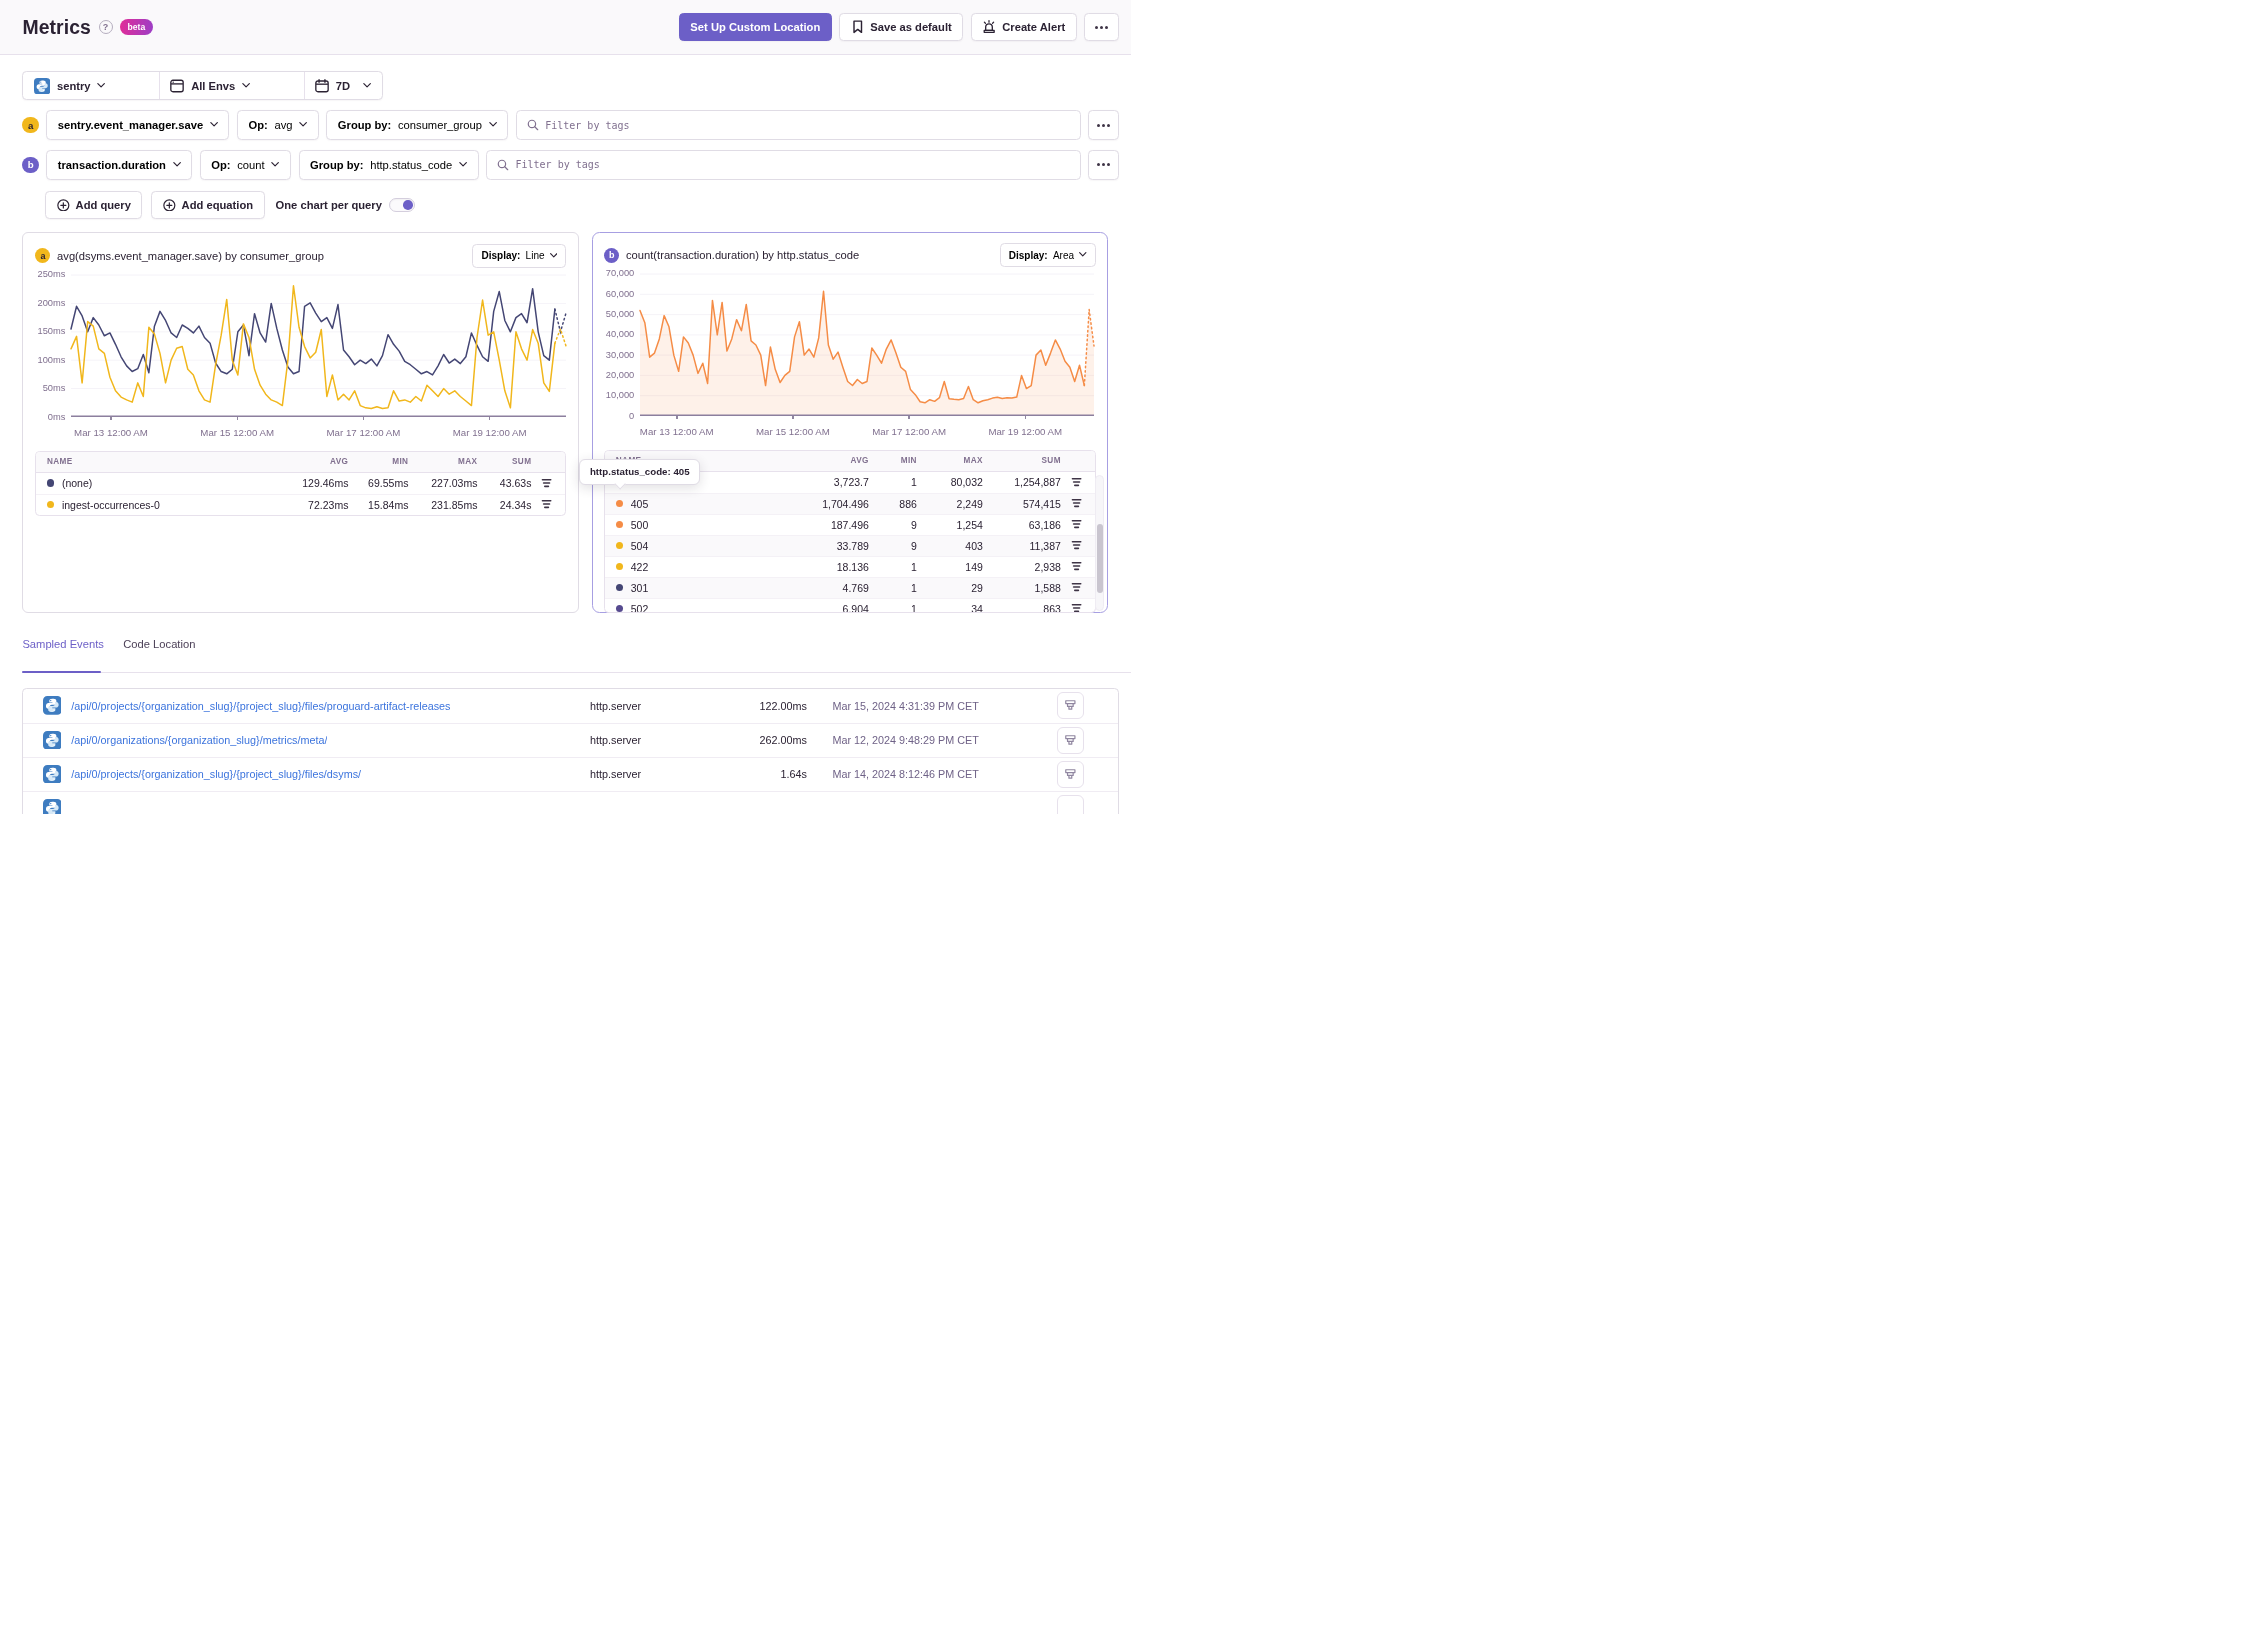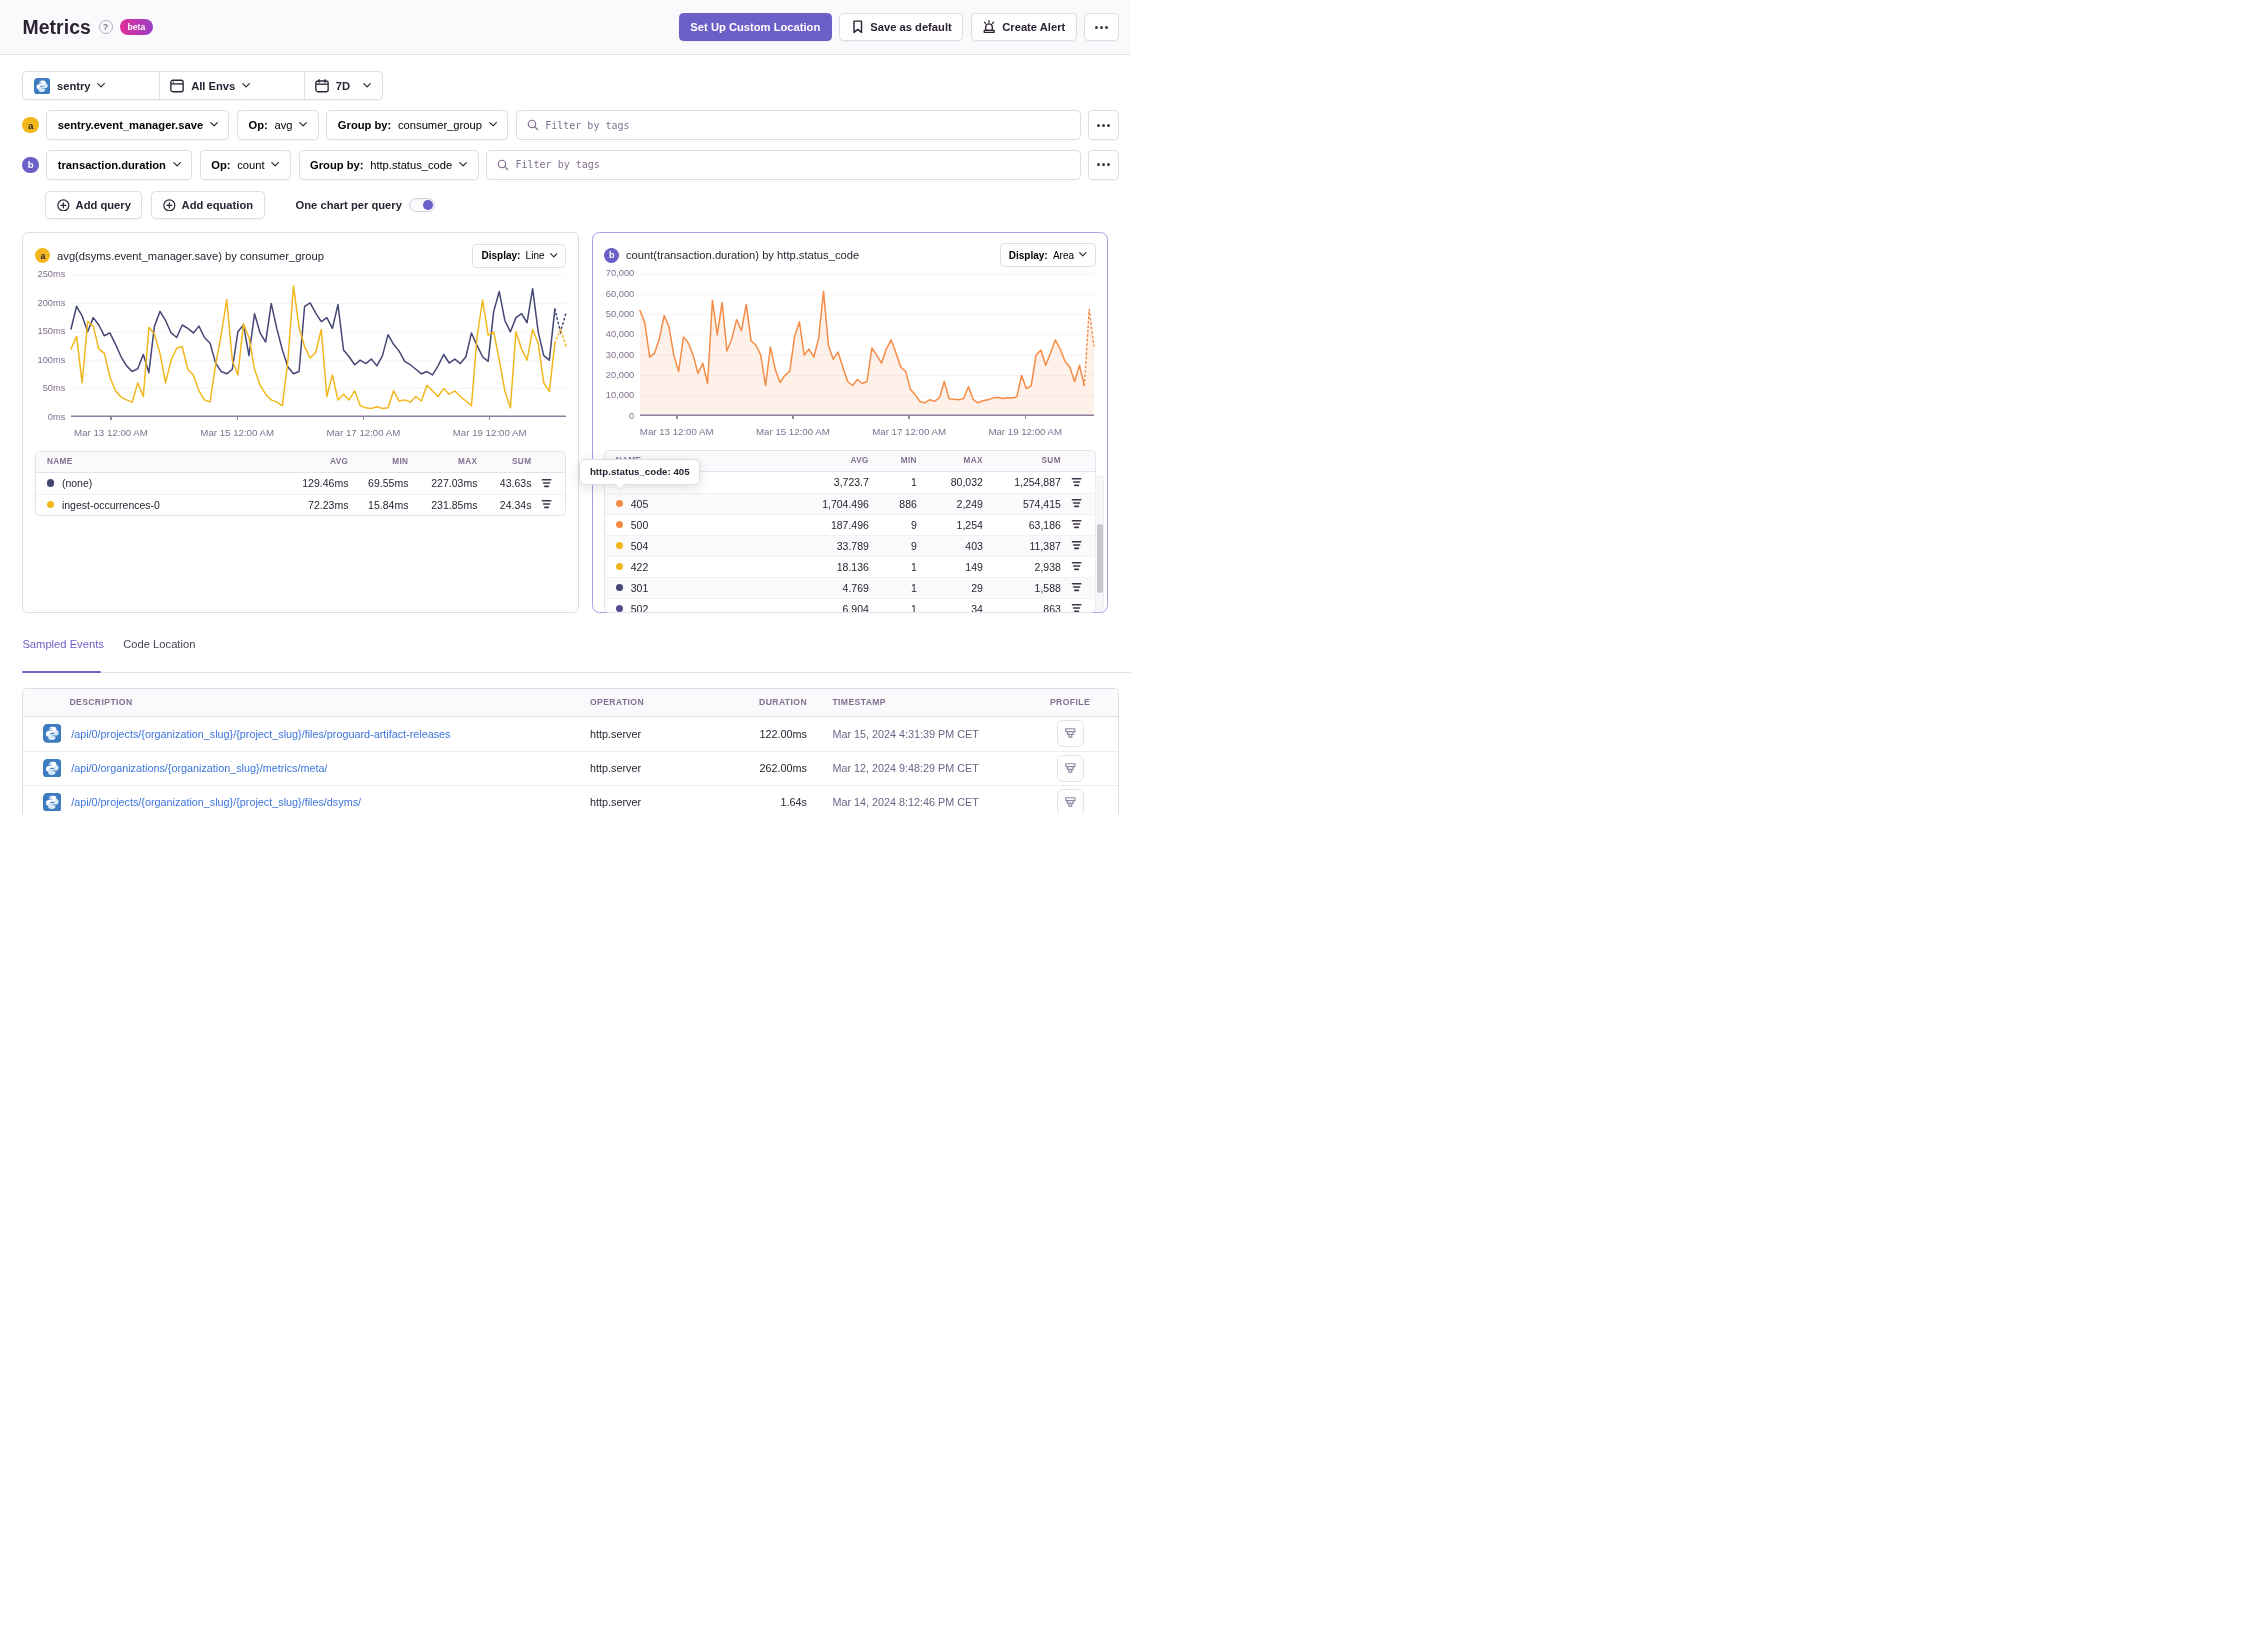--- a/index.html
+++ b/index.html
@@ -48,21 +48,21 @@
     border:0.7px solid #E0DCE5; border-radius:4.5px; background:#fff; }
   .filter-input input { border:none; outline:none; flex:1; font-family:"DejaVu Sans Mono", monospace;
     font-size:10px; color:#2B2233; background:transparent; }
   .filter-input input::placeholder { color:#80708F; }
   .more-sq { width:31px; height:30px; display:flex; align-items:center; justify-content:center;
     border:0.7px solid #E0DCE5; border-radius:4.5px; background:#fff; cursor:pointer;
     box-shadow:0 0.7px 1.5px rgba(43,34,51,.04); flex:0 0 auto; }
 
   
   .actions-row { display:flex; align-items:center; gap:9px; margin-top:11.2px; padding-left:23px; }
-  .toggle-wrap { display:flex; align-items:center; gap:7.5px; margin-left:22px; }
+  .toggle-wrap { display:flex; align-items:center; gap:7.5px; margin-left:2px; }
   .toggle-label { font-size:11.2px; font-weight:700; }
   .toggle { width:26px; height:14px; border-radius:7.5px; background:#FBFAFC; border:0.7px solid #D4CEDD;
     position:relative; cursor:pointer; box-shadow:inset 0 0.7px 1.5px rgba(43,34,51,.06); }
   .toggle .knob { position:absolute; right:1.5px; top:1.5px; width:9.7px; height:9.7px; border-radius:50%; background:#6C5FC7; }
 
   
   .panels { display:grid; grid-template-columns:557px 516px; gap:12.7px; margin-top:12.7px; align-items:start; }
   .panel { border:0.7px solid #E0DCE5; border-radius:6px; background:#fff; height:381px;
     padding:10.5px 12px; position:relative; }
   .panel.selected { border:1.5px solid #A79FE2; border-radius:7.5px; padding:9.7px 11.2px; }
@@ -634,27 +634,20 @@
       <div class="tab-list">
         <span class="tab active">Sampled Events</span>
         <span class="tab">Code Location</span>
       </div>
       <div class="tab-underline"></div>
       <div class="tab-bar"></div>
     </div>
 
     
     <div class="events-table">
-      <div class="ev-row ev-head">
-        <div class="col-desc">DESCRIPTION</div>
-        <div class="col-op">OPERATION</div>
-        <div class="col-dur">DURATION</div>
-        <div class="col-ts">TIMESTAMP</div>
-        <div class="col-prof">PROFILE</div>
-      </div>
       <div class="ev-body" id="ev-body">
           <div class="ev-row">
             <div class="col-desc">
               <svg width="18.7" height="18.7" viewBox="0 0 24 24" style="flex:0 0 auto">
                 <use href="#ico-python"></use>
               </svg>
               <span class="desc-link">/api/0/projects/{organization_slug}/{project_slug}/files/proguard-artifact-releases</span>
             </div>
             <div class="col-op">http.server</div>
             <div class="col-dur">122.00ms</div>

